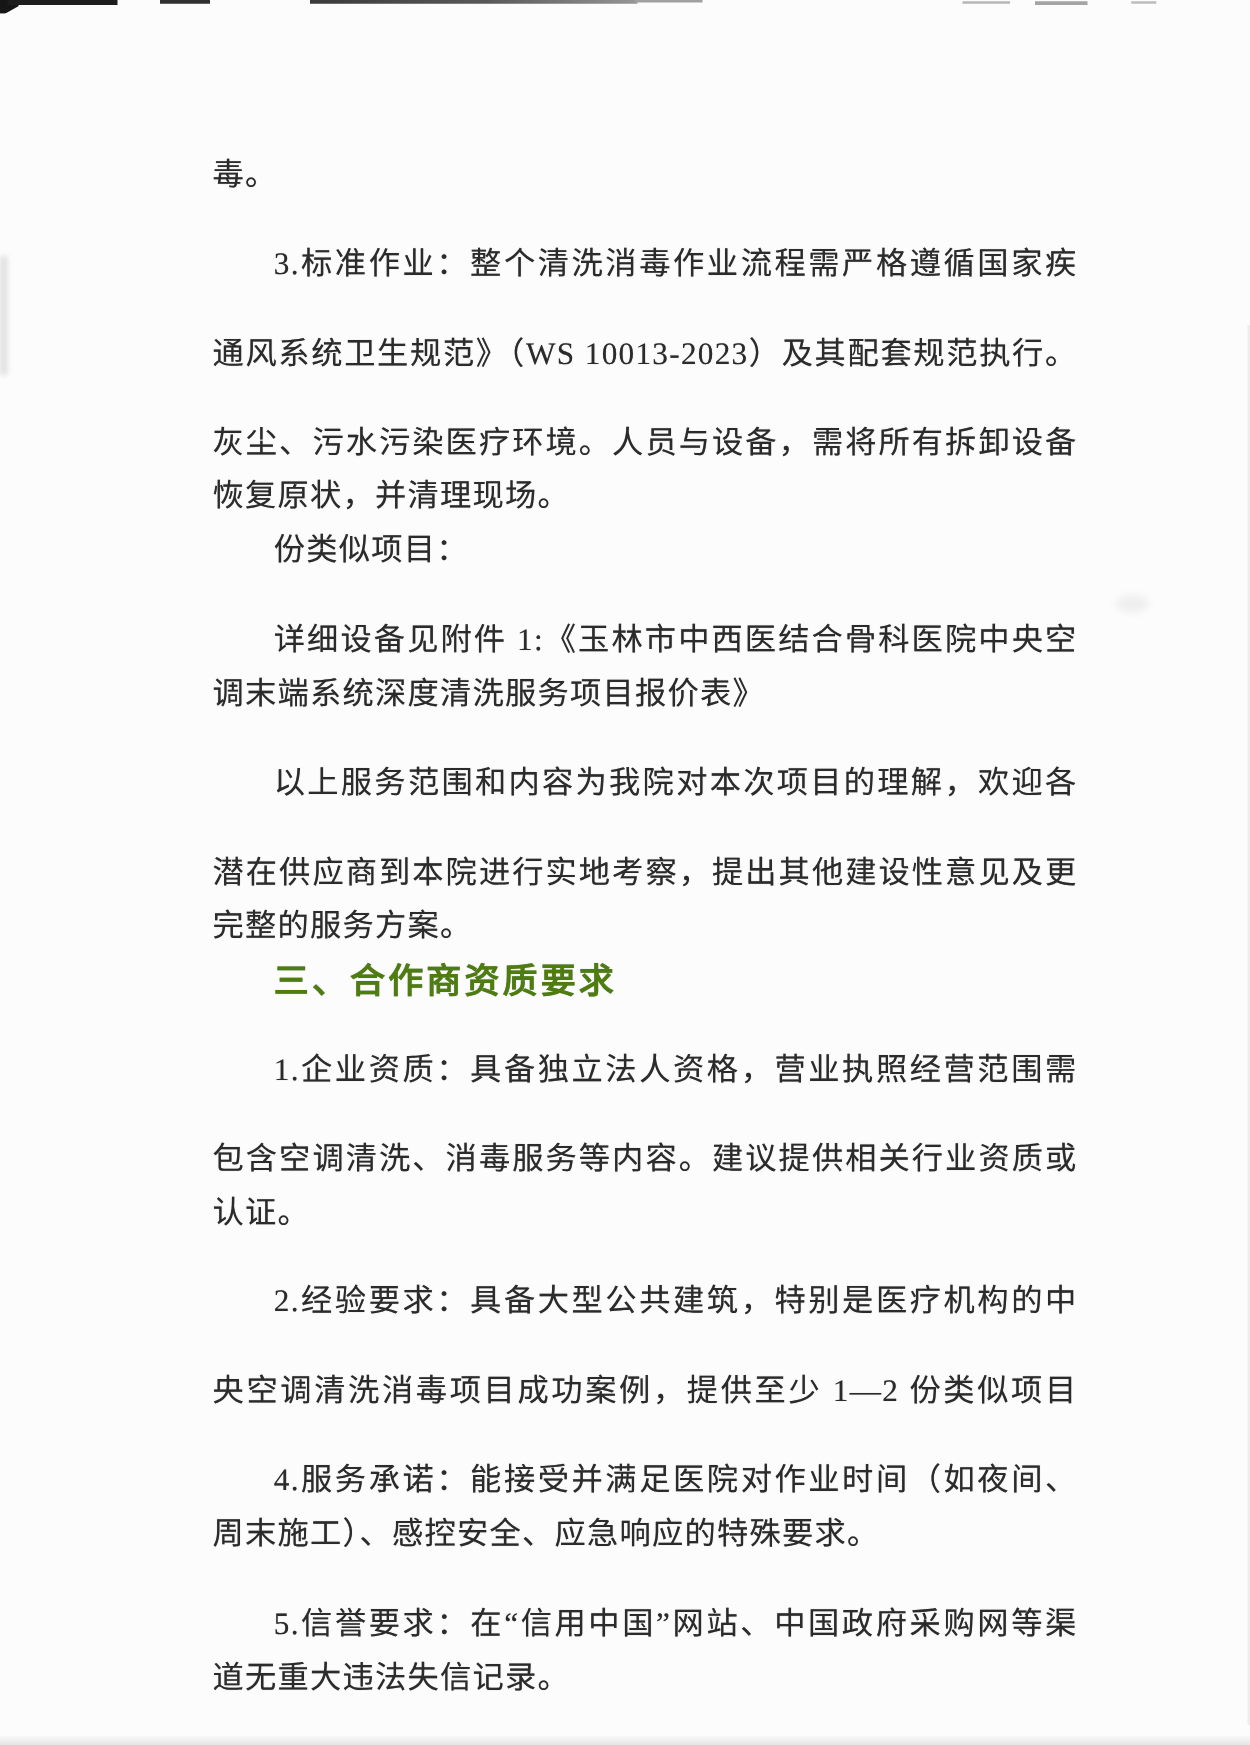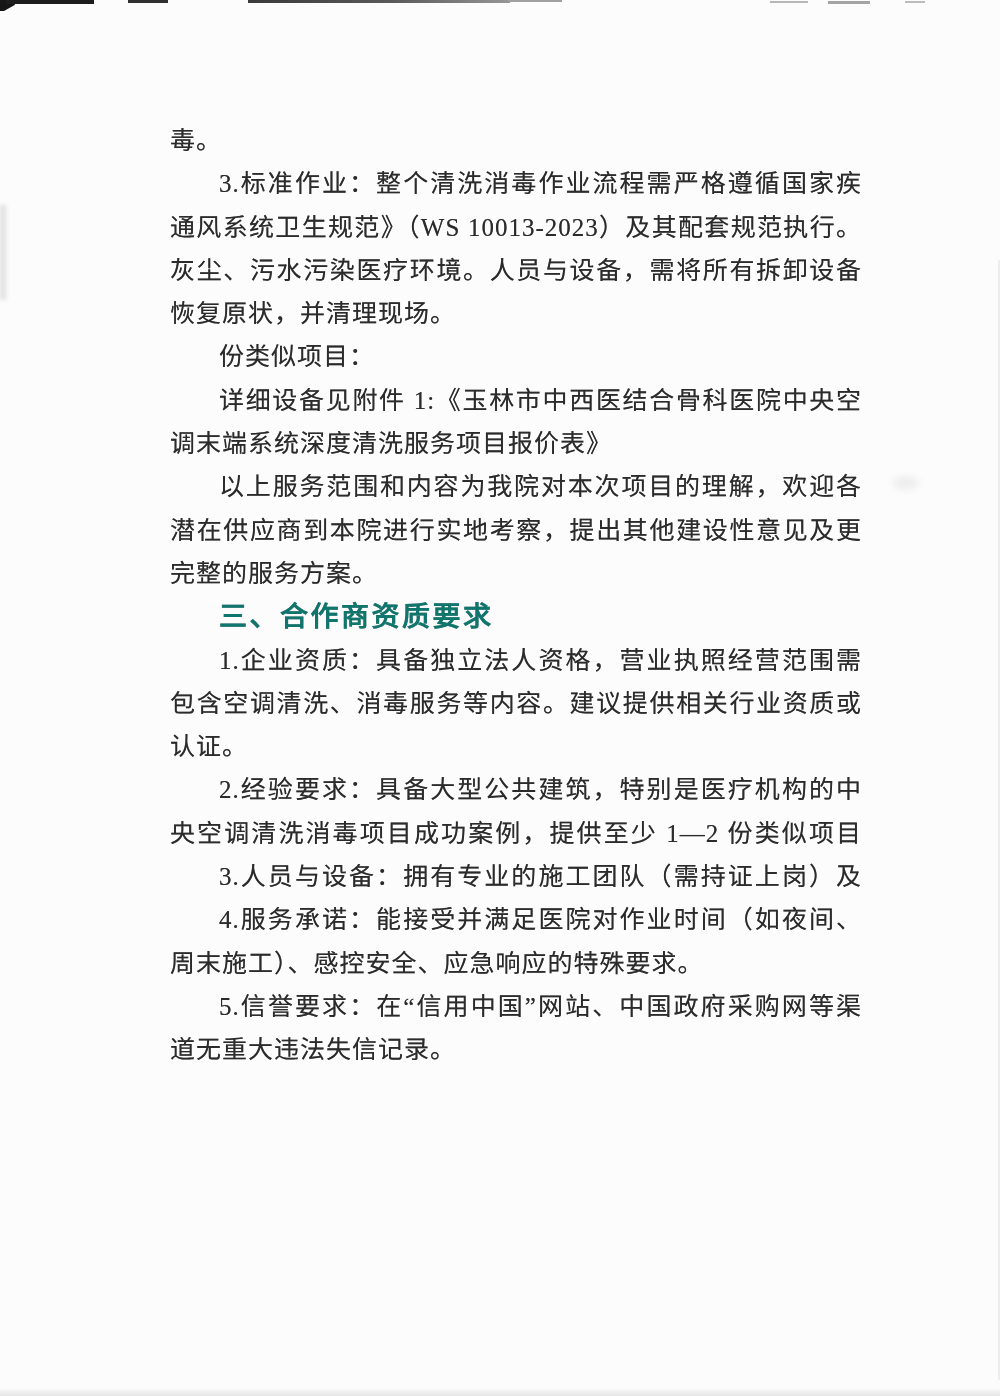--- a/index.html
+++ b/index.html
@@ -29,34 +29,35 @@
     letter-spacing: 1px;
     color: var(--ink, #2b2b2b);
     text-shadow: 0 0 0.6px rgba(45,45,45,0.55);
     white-space: pre;
     overflow: visible;
   }
   .line.fill {
     text-align: justify;
     text-align-last: justify;
     white-space: normal;
+    margin-top: 28px;
   }
   .line.indent {
     padding-left: 49px;
   }
   .line.indent.fill {
     padding-left: 49px;
     width: 643px;
   }
   .line.heading {
     font-family: "Liberation Sans", "DejaVu Sans", sans-serif;
     font-weight: 700;
     font-size: 28px;
     letter-spacing: 2.5px;
-    color: #0f766e;
+    color: #4d7c0f;
   }
   
   .artifact { position: absolute; }
   .corner-blob {
     left: 0; top: 0; width: 16px; height: 11px;
     background: #161616;
     clip-path: polygon(0 0, 100% 0, 92% 45%, 25% 100%, 0 100%);
   }
   .seg1 { left: 6px;   top: 0; width: 88px;  height: 4px; background: #1d1d1d; }
   .seg2 { left: 128px; top: 0; width: 40px;  height: 3px; background: #303030; }
@@ -112,20 +113,19 @@
       <div class="line">调末端系统深度清洗服务项目报价表》</div>
       <div class="line indent fill">以上服务范围和内容为我院对本次项目的理解，欢迎各</div>
       <div class="line fill">潜在供应商到本院进行实地考察，提出其他建设性意见及更</div>
       <div class="line">完整的服务方案。</div>
       <div class="line indent heading">三、合作商资质要求</div>
       <div class="line indent fill">1.企业资质：具备独立法人资格，营业执照经营范围需</div>
       <div class="line fill">包含空调清洗、消毒服务等内容。建议提供相关行业资质或</div>
       <div class="line">认证。</div>
       <div class="line indent fill">2.经验要求：具备大型公共建筑，特别是医疗机构的中</div>
       <div class="line fill">央空调清洗消毒项目成功案例，提供至少 1—2 份类似项目</div>
-      <div class="line indent fill">3.人员与设备：拥有专业的施工团队（需持证上岗）及</div>
       <div class="line indent fill">4.服务承诺：能接受并满足医院对作业时间（如夜间、</div>
       <div class="line">周末施工）、感控安全、应急响应的特殊要求。</div>
       <div class="line indent fill">5.信誉要求：在“信用中国”网站、中国政府采购网等渠</div>
       <div class="line">道无重大违法失信记录。</div>
     </div>
 
 </div>
 
 </body></html>

